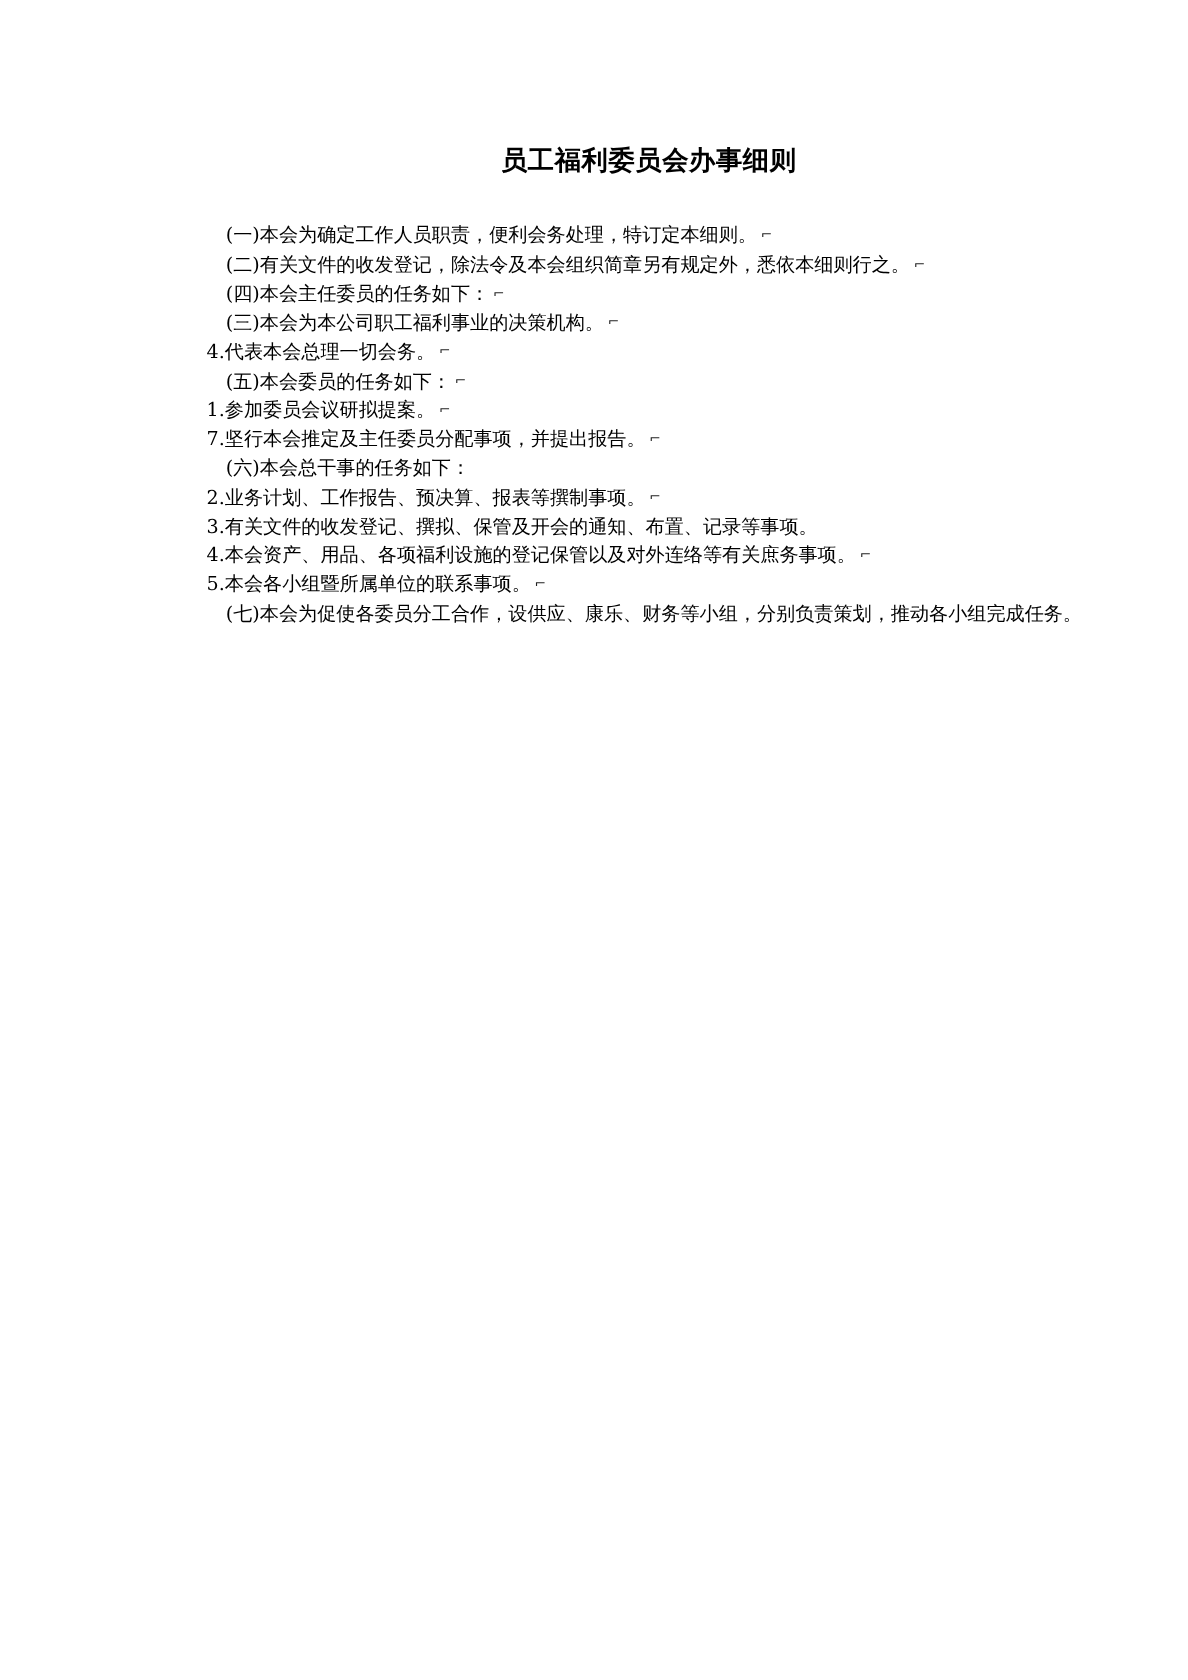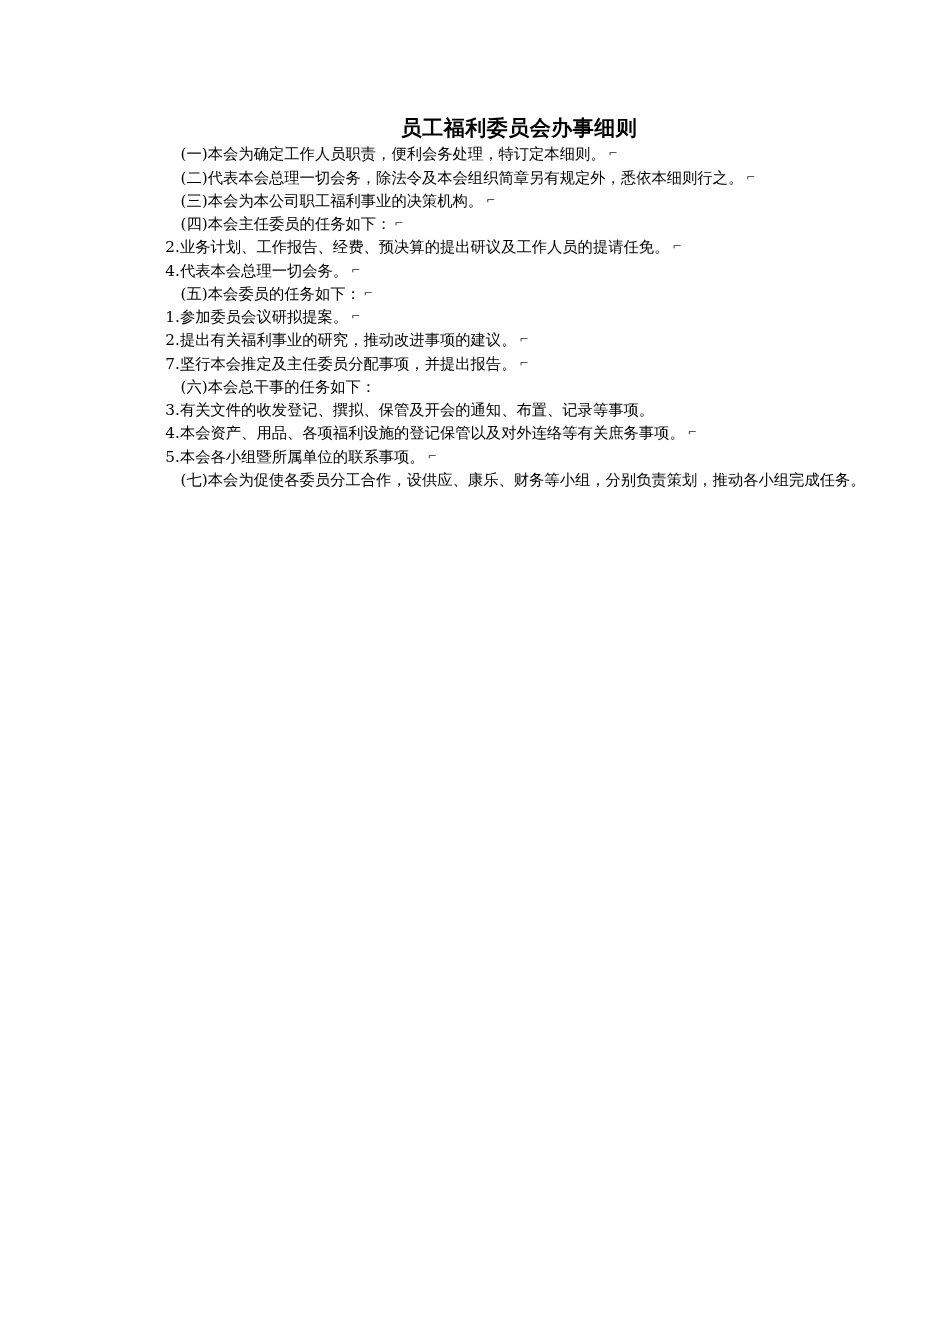--- a/index.html
+++ b/index.html
@@ -24,20 +24,21 @@
   .doc-title {
     text-align: center;
     font-family: "DejaVu Sans", "Liberation Sans", sans-serif;
     font-size: 21px;
     font-weight: bold;
     letter-spacing: 0.5px;
     margin: 18px 0 0 0;
     line-height: 1.4;
   }
   .body-block {
+    margin-top: 34px;
   }
   .para {
     font-size: 15.3px;
     line-height: 1.52;
     text-align: justify;
     text-indent: 2em;
     margin: 0;
     padding: 0;
     white-space: normal;
   }
@@ -53,28 +54,27 @@
     color: #222;
   }
 </style>
 </head>
 <body>
 
 <div class="page">
   <h1 class="doc-title">员工福利委员会办事细则</h1>
   <div class="body-block">
       <div class="para"><span>(一)本会为确定工作人员职责，便利会务处理，特订定本细则。</span><span class="mark">⌐</span></div>
-      <div class="para"><span>(二)代表本会总理一切会务，除法令及本会组织简章另有规定外，悉依本细则行之。</span><span class="mark">⌐</span></div>
+      <div class="para"><span>(二)有关文件的收发登记，除法令及本会组织简章另有规定外，悉依本细则行之。</span><span class="mark">⌐</span></div>
+      <div class="para"><span>(四)本会主任委员的任务如下：</span><span class="mark">⌐</span></div>
       <div class="para"><span>(三)本会为本公司职工福利事业的决策机构。</span><span class="mark">⌐</span></div>
-      <div class="para"><span>(四)本会主任委员的任务如下：</span><span class="mark">⌐</span></div>
-      <div class="para hang"><span>2.业务计划、工作报告、经费、预决算的提出研议及工作人员的提请任免。</span><span class="mark">⌐</span></div>
       <div class="para hang"><span>4.代表本会总理一切会务。</span><span class="mark">⌐</span></div>
       <div class="para"><span>(五)本会委员的任务如下：</span><span class="mark">⌐</span></div>
       <div class="para hang"><span>1.参加委员会议研拟提案。</span><span class="mark">⌐</span></div>
-      <div class="para hang"><span>2.提出有关福利事业的研究，推动改进事项的建议。</span><span class="mark">⌐</span></div>
       <div class="para hang"><span>7.坚行本会推定及主任委员分配事项，并提出报告。</span><span class="mark">⌐</span></div>
       <div class="para"><span>(六)本会总干事的任务如下：</span></div>
+      <div class="para hang"><span>2.业务计划、工作报告、预决算、报表等撰制事项。</span><span class="mark">⌐</span></div>
       <div class="para hang"><span>3.有关文件的收发登记、撰拟、保管及开会的通知、布置、记录等事项。</span></div>
       <div class="para hang"><span>4.本会资产、用品、各项福利设施的登记保管以及对外连络等有关庶务事项。</span><span class="mark">⌐</span></div>
       <div class="para hang"><span>5.本会各小组暨所属单位的联系事项。</span><span class="mark">⌐</span></div>
       <div class="para"><span>(七)本会为促使各委员分工合作，设供应、康乐、财务等小组，分别负责策划，推动各小组完成任务。</span></div>
     </div>
 </div>
 
 </body></html>

